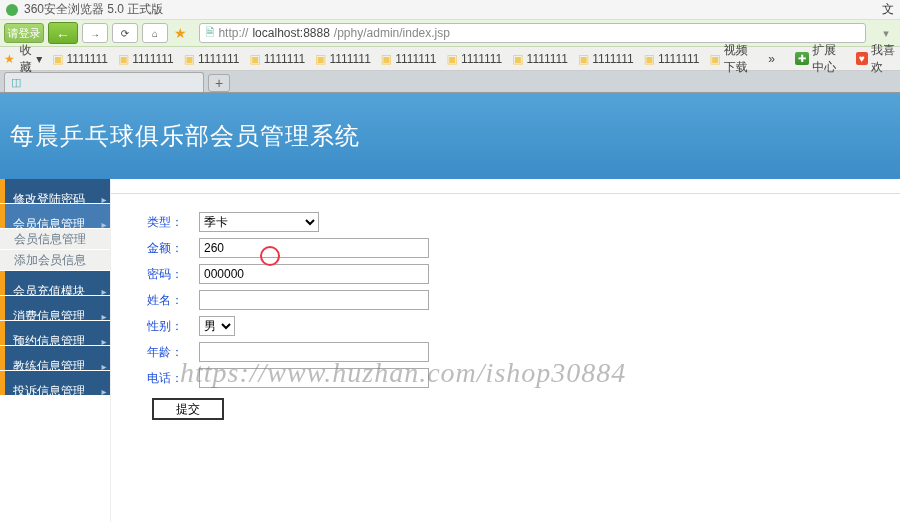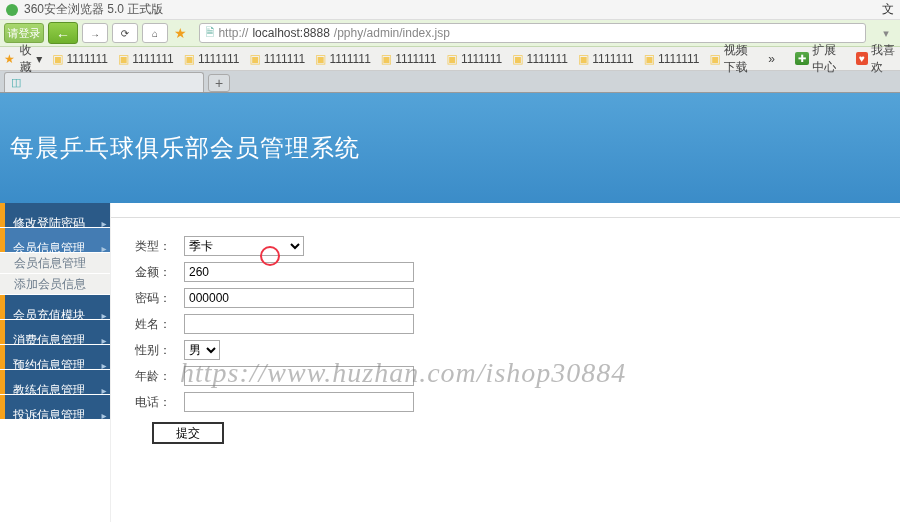--- a/index.html
+++ b/index.html
@@ -28,35 +28,35 @@
     .bookmark-bar .spacer { flex: 1; }
     .bookmark-bar .ext { background: linear-gradient(#58a948,#3b8f2b); color:#fff; padding:1px 3px; border-radius:2px; font-size:10px; }
     .bookmark-bar .like { background:#e94f30; color:#fff; padding:1px 3px; border-radius:2px; font-size:10px; }
 
     .tab-strip { height: 22px; background: #cfd4d8; display: flex; align-items: flex-end; padding: 0 4px; border-bottom: 1px solid #999; }
     .tab { height: 20px; width: 200px; background: #e6e9ec; border: 1px solid #aaa; border-bottom: none; border-radius: 3px 3px 0 0; display: flex; align-items: center; padding: 0 6px; color: #444; gap:6px;}
     .tab .ticon { color: #4aa; font-size: 11px; }
     .tab-add { width: 22px; height: 18px; background: #d9dde0; border: 1px solid #aaa; border-radius: 3px; display: flex; align-items: center; justify-content: center; margin-left: 4px; color: #666; font-size: 14px; }
 
     
-    .app-header { height: 110px; background: linear-gradient(#54a3d8, #3b8cc8); display: flex; align-items: center; padding: 8px 10px; }
+    .app-header { height: 86px; background: linear-gradient(#54a3d8, #3b8cc8); display: flex; align-items: center; padding: 8px 10px; }
     .app-title { color: #fff; font-size: 24px; font-weight: 400; letter-spacing: 1px; }
 
     
     .main { display: flex; height: calc(522px - 20px - 26px - 24px - 22px - 86px); }
     .sidebar { width: 110px; background: #fff; }
     .side-item { height: 24px; display: flex; align-items: center; padding: 16px 6px 0 8px; font-size: 12px; color: #fff; border-left: 5px solid #f6a21c; background: #2b5a88; margin-bottom: 1px; position: relative; cursor: pointer; }
     .side-item.active { background: #447cb3; }
     .side-item::after { content: "▸"; position: absolute; right: 0; color: #aac6e0; font-size: 10px; width:12px; height:24px; display:flex;align-items:center;justify-content:center; }
     .side-sub { height: 20px; display: flex; align-items: center; padding: 0 6px 0 14px; font-size: 12px; color: #6b7b8b; background: #f0f0ee; margin-bottom: 1px; cursor: pointer; }
 
     .content { flex: 1; background: #fff; padding: 14px 0 0 0; border-left: 1px solid #eee; }
     .content-inner { padding: 0 12px; border-top: 1px solid #ddd; padding-top: 18px; }
     .form-row { display: flex; align-items: center; margin-bottom: 6px; }
-    .form-row label { width: 60px; text-align: center; font-size: 12px; color: #404040; margin-right: 1px; }
+    .form-row label { width: 60px; text-align: right; font-size: 12px; color: #1d4ed8; margin-right: 16px; }
     .form-row input[type="text"] { height: 20px; border: 1px solid #aaa; padding: 0 4px; font-size: 12px; flex-shrink: 0; }
     .form-row select { height: 20px; border: 1px solid #aaa; font-size: 12px; background: #fff; }
     .in-lg { width: 230px; }
     .in-type { width: 120px; }
     .in-sex { width: 36px; }
     .submit-btn { height: 22px; padding: 0 22px; border: 2px solid #333; background: #fff; font-size: 12px; cursor: pointer; margin-left: 29px; margin-top: 4px; }
 
     .cursor-ring { position: absolute; left: 260px; top: 246px; width: 20px; height: 20px; border: 2px solid #e34; border-radius: 50%; pointer-events: none; }
     .watermark { position: absolute; left: 180px; top: 357px; font-size: 28px; color: rgba(120,120,120,0.5); font-family: Georgia, serif; font-style: italic; letter-spacing: 1px; pointer-events: none; white-space: nowrap; }
   </style>

